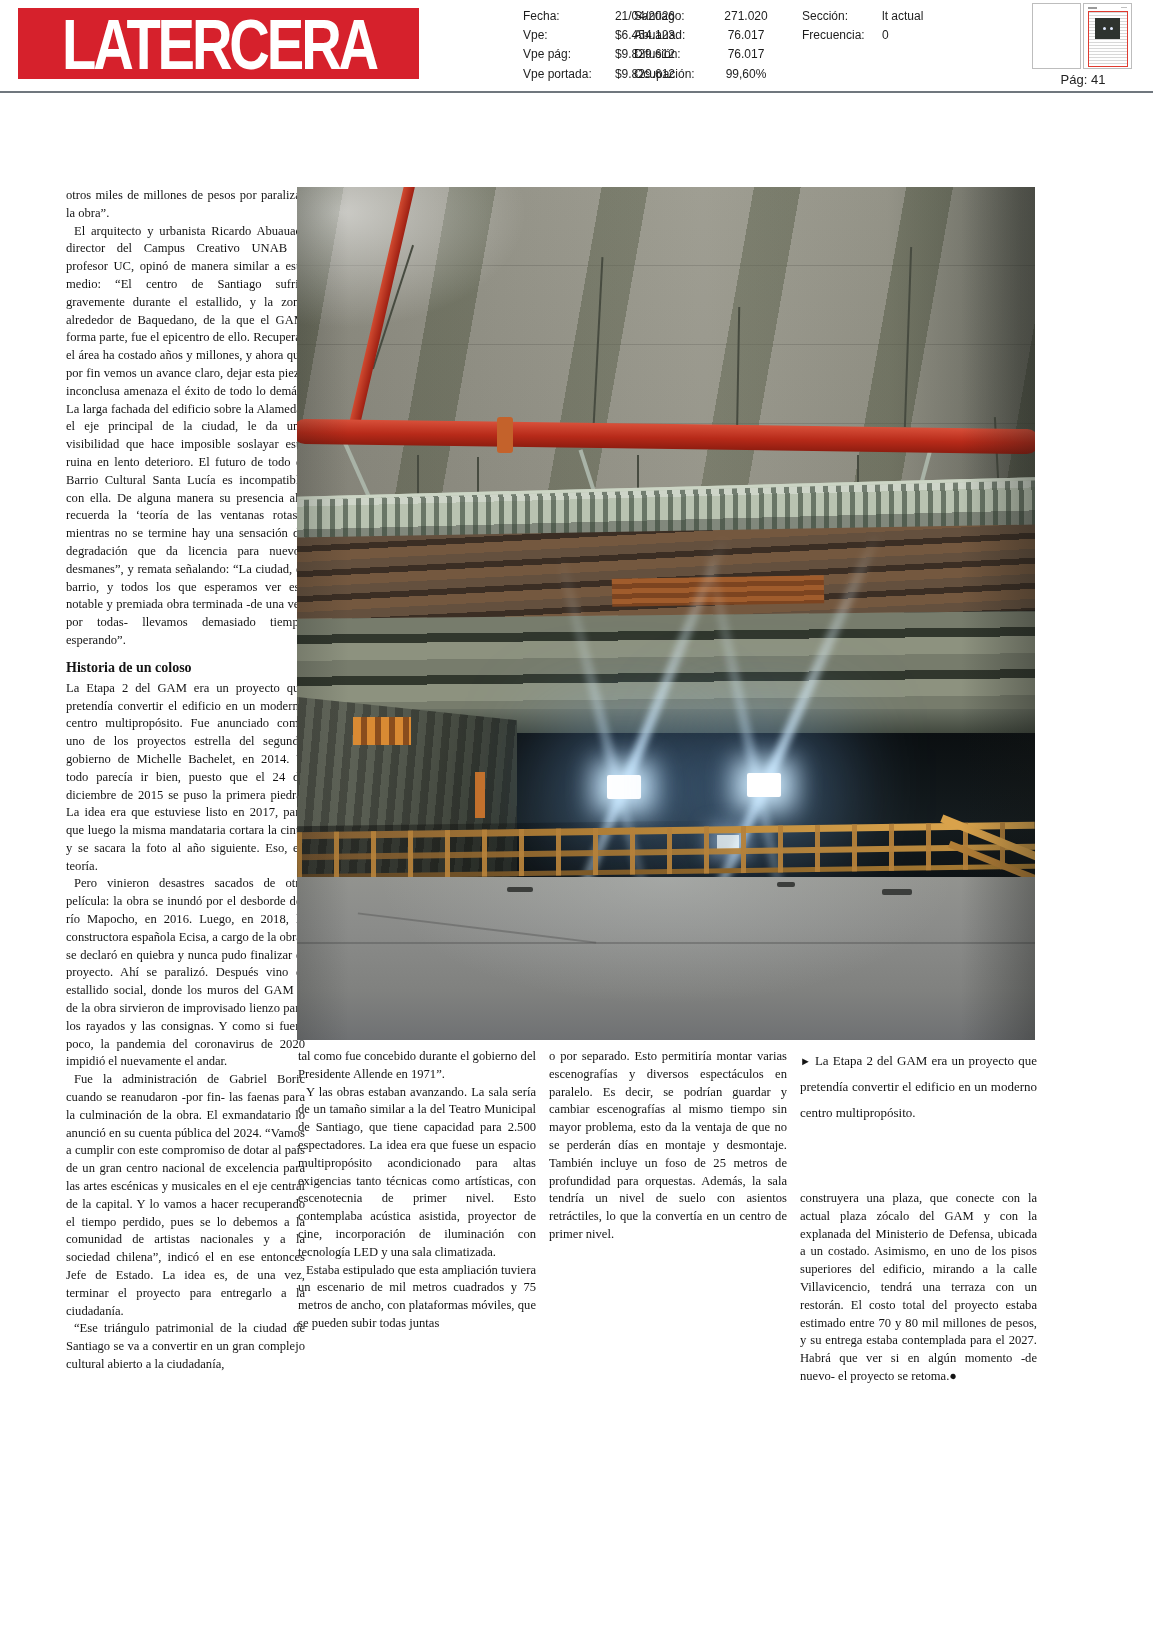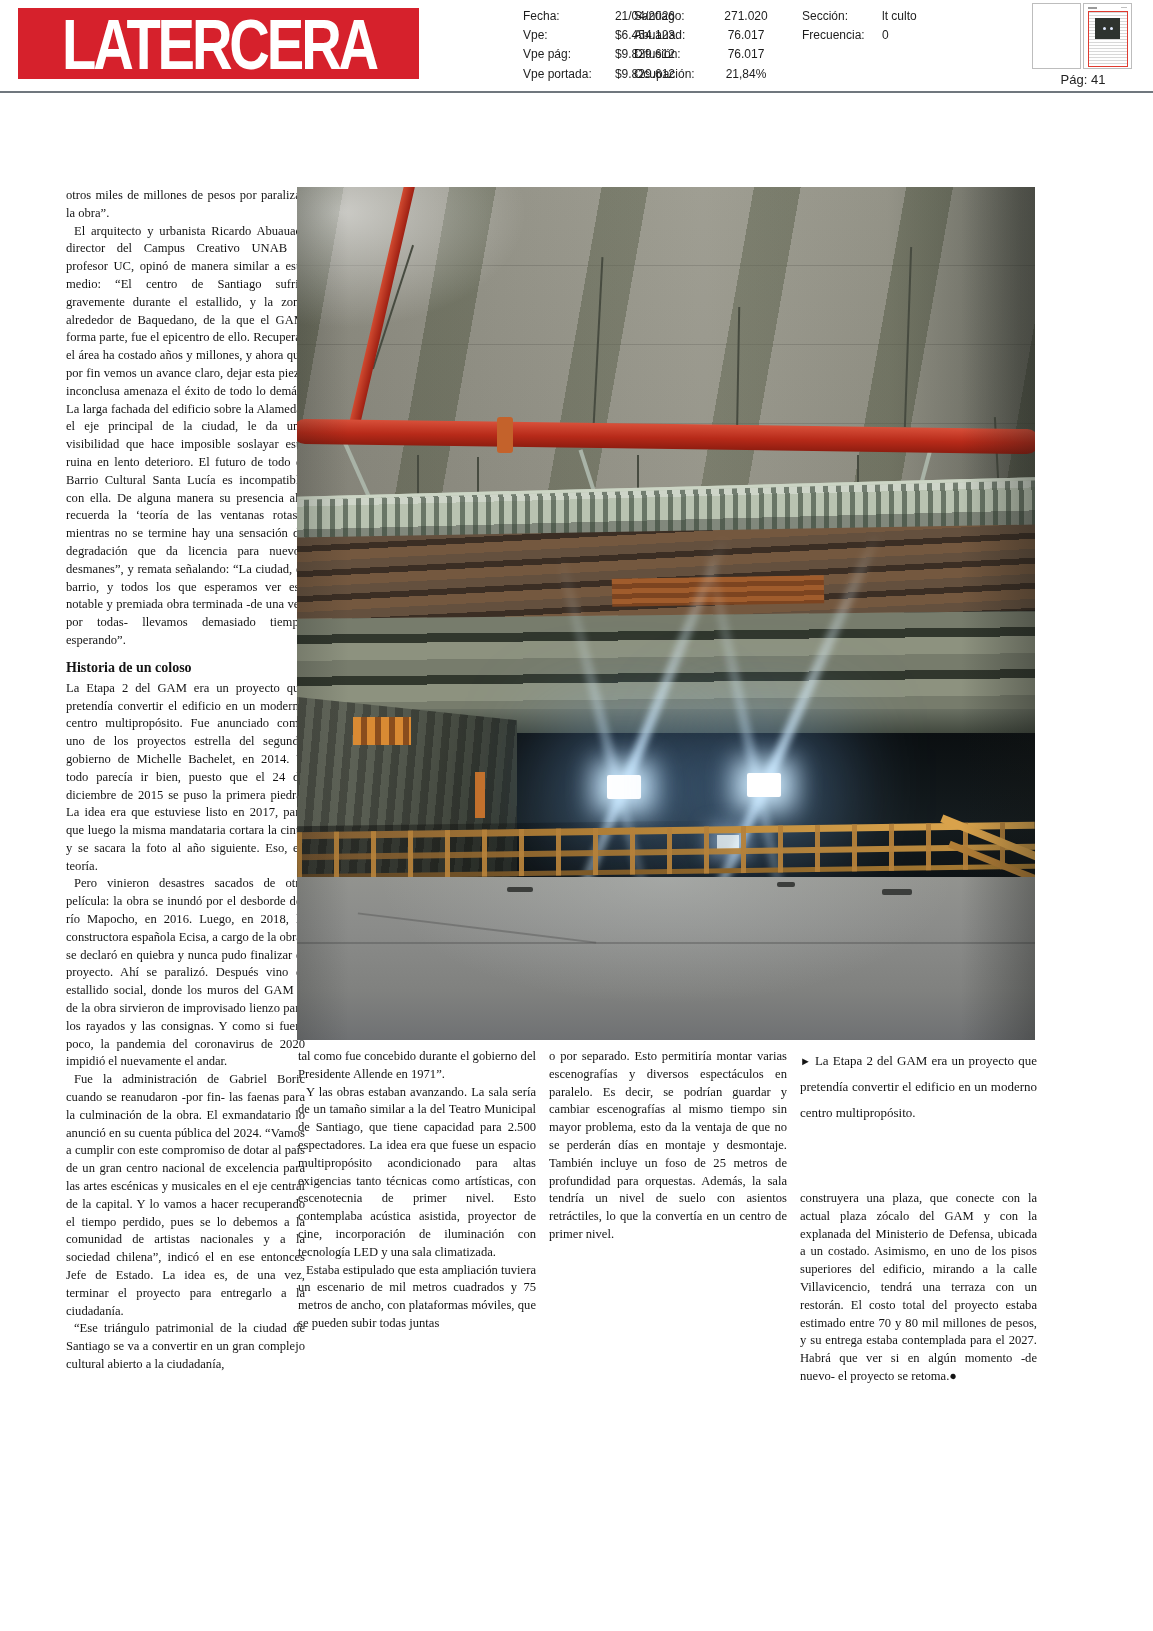--- a/index.html
+++ b/index.html
@@ -145,27 +145,27 @@
     <div class="row">
         <span class="lbl">Abuauad:</span>
         <span class="val">76.017</span>
       </div>
     <div class="row">
         <span class="lbl">Difusión:</span>
         <span class="val">76.017</span>
       </div>
     <div class="row">
         <span class="lbl">Ocupación:</span>
-        <span class="val">21,84%</span>
+        <span class="val">99,60%</span>
       </div>
   </div>
   <div class="meta m3">
     <div class="row">
         <span class="lbl">Sección:</span>
-        <span class="val">lt culto</span>
+        <span class="val">lt actual</span>
       </div>
     <div class="row">
         <span class="lbl">Frecuencia:</span>
         <span class="val">0</span>
       </div>
   </div>
 
   <div class="thumbs">
     <div class="pthumb blank"></div>
     <div class="pthumb art">

